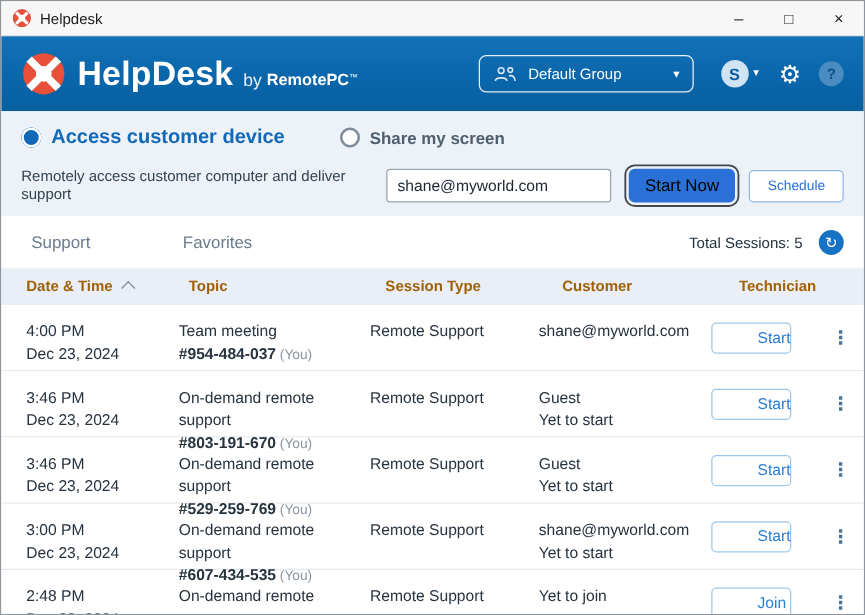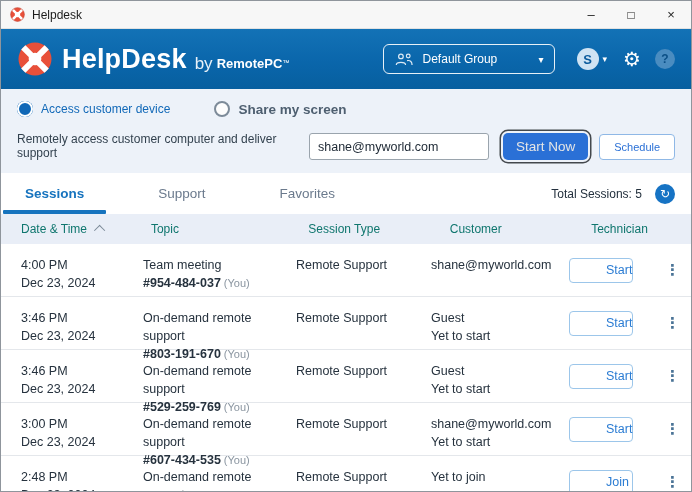--- a/index.html
+++ b/index.html
@@ -14,58 +14,58 @@
   .titlebar{height:28px;background:#f7f7f7;display:flex;align-items:center;border-bottom:1px solid #e2e2e2;box-sizing:border-box;}
   .titlebar .app-ico{margin:0 7px 0 9px;display:flex;}
   .titlebar .title{font-size:12px;color:#1c1c1c;flex:1;}
   .win-btn{width:40px;height:27px;display:flex;align-items:center;justify-content:center;font-size:13px;color:#222;cursor:default;}
   .win-btn.max{font-size:12px;}
 
   
   .header{height:60px;background:linear-gradient(180deg,#1372b6 0%,#0a66ab 55%,#075f9f 100%);display:flex;align-items:center;padding:0 16px;box-sizing:border-box;}
   .logo{display:flex;align-items:center;}
   .brand{color:#fff;font-size:27px;font-weight:bold;letter-spacing:.2px;margin-left:9px;}
-  .brand-by{color:#e8f1f8;font-size:17px;margin-left:8px;margin-top:10px;}
+  .brand-by{color:#e8f1f8;font-size:14px;margin-left:8px;margin-top:10px;}
   .brand-second{color:#fff;font-size:13px;font-weight:bold;margin-left:4px;margin-top:8px;}
   .brand-tm{color:#fff;font-size:7px;vertical-align:top;margin-top:6px;}
   .grp-pill{margin-left:auto;height:28px;min-width:150px;border:1px solid rgba(255,255,255,.9);border-radius:6px;display:flex;align-items:center;padding:0 10px;gap:9px;cursor:pointer;}
   .grp-pill .lbl{color:#fff;font-size:12px;flex:1;}
   .grp-pill .caret{color:#fff;font-size:10px;}
   .acct{display:flex;align-items:center;margin-left:22px;cursor:pointer;}
   .avatar{width:22px;height:22px;border-radius:50%;background:#cfe3f3;color:#0a5a9c;font-size:13px;font-weight:bold;display:flex;align-items:center;justify-content:center;}
   .acct .caret{color:#fff;font-size:9px;margin-left:4px;}
   .gear{color:#fff;font-size:20px;margin-left:16px;cursor:pointer;line-height:1;}
   .help{width:20px;height:20px;border-radius:50%;background:#4a8cc0;color:#0b4f86;font-weight:bold;font-size:12px;display:flex;align-items:center;justify-content:center;margin-left:14px;cursor:pointer;}
 
   
   .connect{height:84px;background:#edf2f9;padding:12px 16px 0;box-sizing:border-box;}
   .radio-row{display:flex;align-items:center;}
   .radio{width:16px;height:16px;border-radius:50%;box-sizing:border-box;margin-right:8px;cursor:pointer;flex:none;}
   .radio.sel{background:#1068b7;box-shadow:inset 0 0 0 2px #fff, inset 0 0 0 3px #1068b7;}
   .radio.unsel{background:#fdfdfd;border:2px solid #7d8b99;}
-  .radio-lbl-on{color:#1269b8;font-size:12px;font-weight:normal;cursor:pointer;}
+  .radio-lbl-on{color:#1269b8;font-size:16px;font-weight:bold;cursor:pointer;}
   .radio-lbl-off{color:#4e5f70;font-size:13.5px;font-weight:bold;cursor:pointer;margin-left:0;}
   .radio-gap{width:44px;}
   .action-row{display:flex;align-items:flex-end;margin-top:15px;}
   .desc{font-size:12px;color:#33424f;}
   .email-input{margin-left:auto;width:168px;height:25px;border:1px solid #9aa4ad;border-radius:3px;background:#fff;font-size:12.5px;color:#1c2733;padding:0 8px;font-family:"Liberation Sans",sans-serif;}
-  .btn-start{margin-left:14px;width:88px;height:27px;background:#2a70d6;color:#e5e5e5;font-size:13.5px;border:none;border-radius:5px;cursor:pointer;box-shadow:0 0 0 2px #edf2f9,0 0 0 3.5px #43484d;font-family:"Liberation Sans",sans-serif;}
+  .btn-start{margin-left:14px;width:88px;height:27px;background:#2a70d6;color:#000000;font-size:13.5px;border:none;border-radius:5px;cursor:pointer;box-shadow:0 0 0 2px #edf2f9,0 0 0 3.5px #43484d;font-family:"Liberation Sans",sans-serif;}
   .btn-schedule{margin-left:11px;width:78px;height:26px;background:#fff;color:#2a70d6;font-size:11px;border:1px solid #8fb8e6;border-radius:4px;cursor:pointer;font-family:"Liberation Sans",sans-serif;}
 
   
   .tabsbar{height:41px;background:#fff;display:flex;align-items:center;padding:0 16px 0 24px;box-sizing:border-box;position:relative;}
   .tab{height:100%;display:flex;align-items:center;font-size:13.5px;color:#6b7a8d;cursor:pointer;position:relative;}
   .tab.active{color:#1673be;font-weight:bold;}
   .tab.active::after{content:"";position:absolute;left:-22px;bottom:0;height:4px;width:calc(100% + 44px);background:#1673be;border-radius:1px;}
   .tab + .tab{margin-left:74px;}
   .total{margin-left:auto;font-size:12px;color:#24313e;display:flex;align-items:center;}
   .refresh{width:20px;height:20px;border-radius:50%;background:#1673c4;color:#fff;font-size:12px;display:flex;align-items:center;justify-content:center;margin-left:13px;cursor:pointer;}
 
   
-  .thead{height:30px;background:#e9eef7;display:flex;align-items:center;font-size:12px;font-weight:normal;color:#0f766e;gap:22px;}
+  .thead{height:30px;background:#e9eef7;display:flex;align-items:center;font-size:12px;font-weight:bold;color:#a16207;gap:22px;}
   .c1{width:142px;padding-left:20px;box-sizing:border-box;}
   .c2{width:153px;}
   .c3{width:135px;}
   .c4{width:135px;}
   .c5{width:88px;}
   .c6{flex:1;display:flex;justify-content:center;}
   .sort{display:inline-block;width:7px;height:7px;border-left:1.5px solid #7a8896;border-top:1.5px solid #7a8896;transform:rotate(45deg) translateY(2px);margin-left:7px;}
   .trow{height:52px;display:flex;border-bottom:1px solid #e4e7eb;background:#fff;}
   .trow .cell{padding-top:12px;box-sizing:border-box;font-size:12.5px;color:#26323e;line-height:1.45;}
   .sub{color:#26323e;}
@@ -139,21 +139,20 @@
   </div>
   <div class="action-row">
     <span class="desc">Remotely access customer computer and deliver support</span>
     <input class="email-input" type="text" value="shane@myworld.com" style="">
     <button class="btn-start">Start Now</button>
     <button class="btn-schedule">Schedule</button>
   </div>
 </div>
 
 <div class="tabsbar">
-  <span class="tab active">Sessions</span>
   <span class="tab">Support</span>
   <span class="tab">Favorites</span>
   <span class="total">
     <span>Total Sessions:</span>&nbsp;
     <span>5</span>
   </span>
   <span class="refresh icon">↻</span>
 </div>
 
 <div class="thead">

